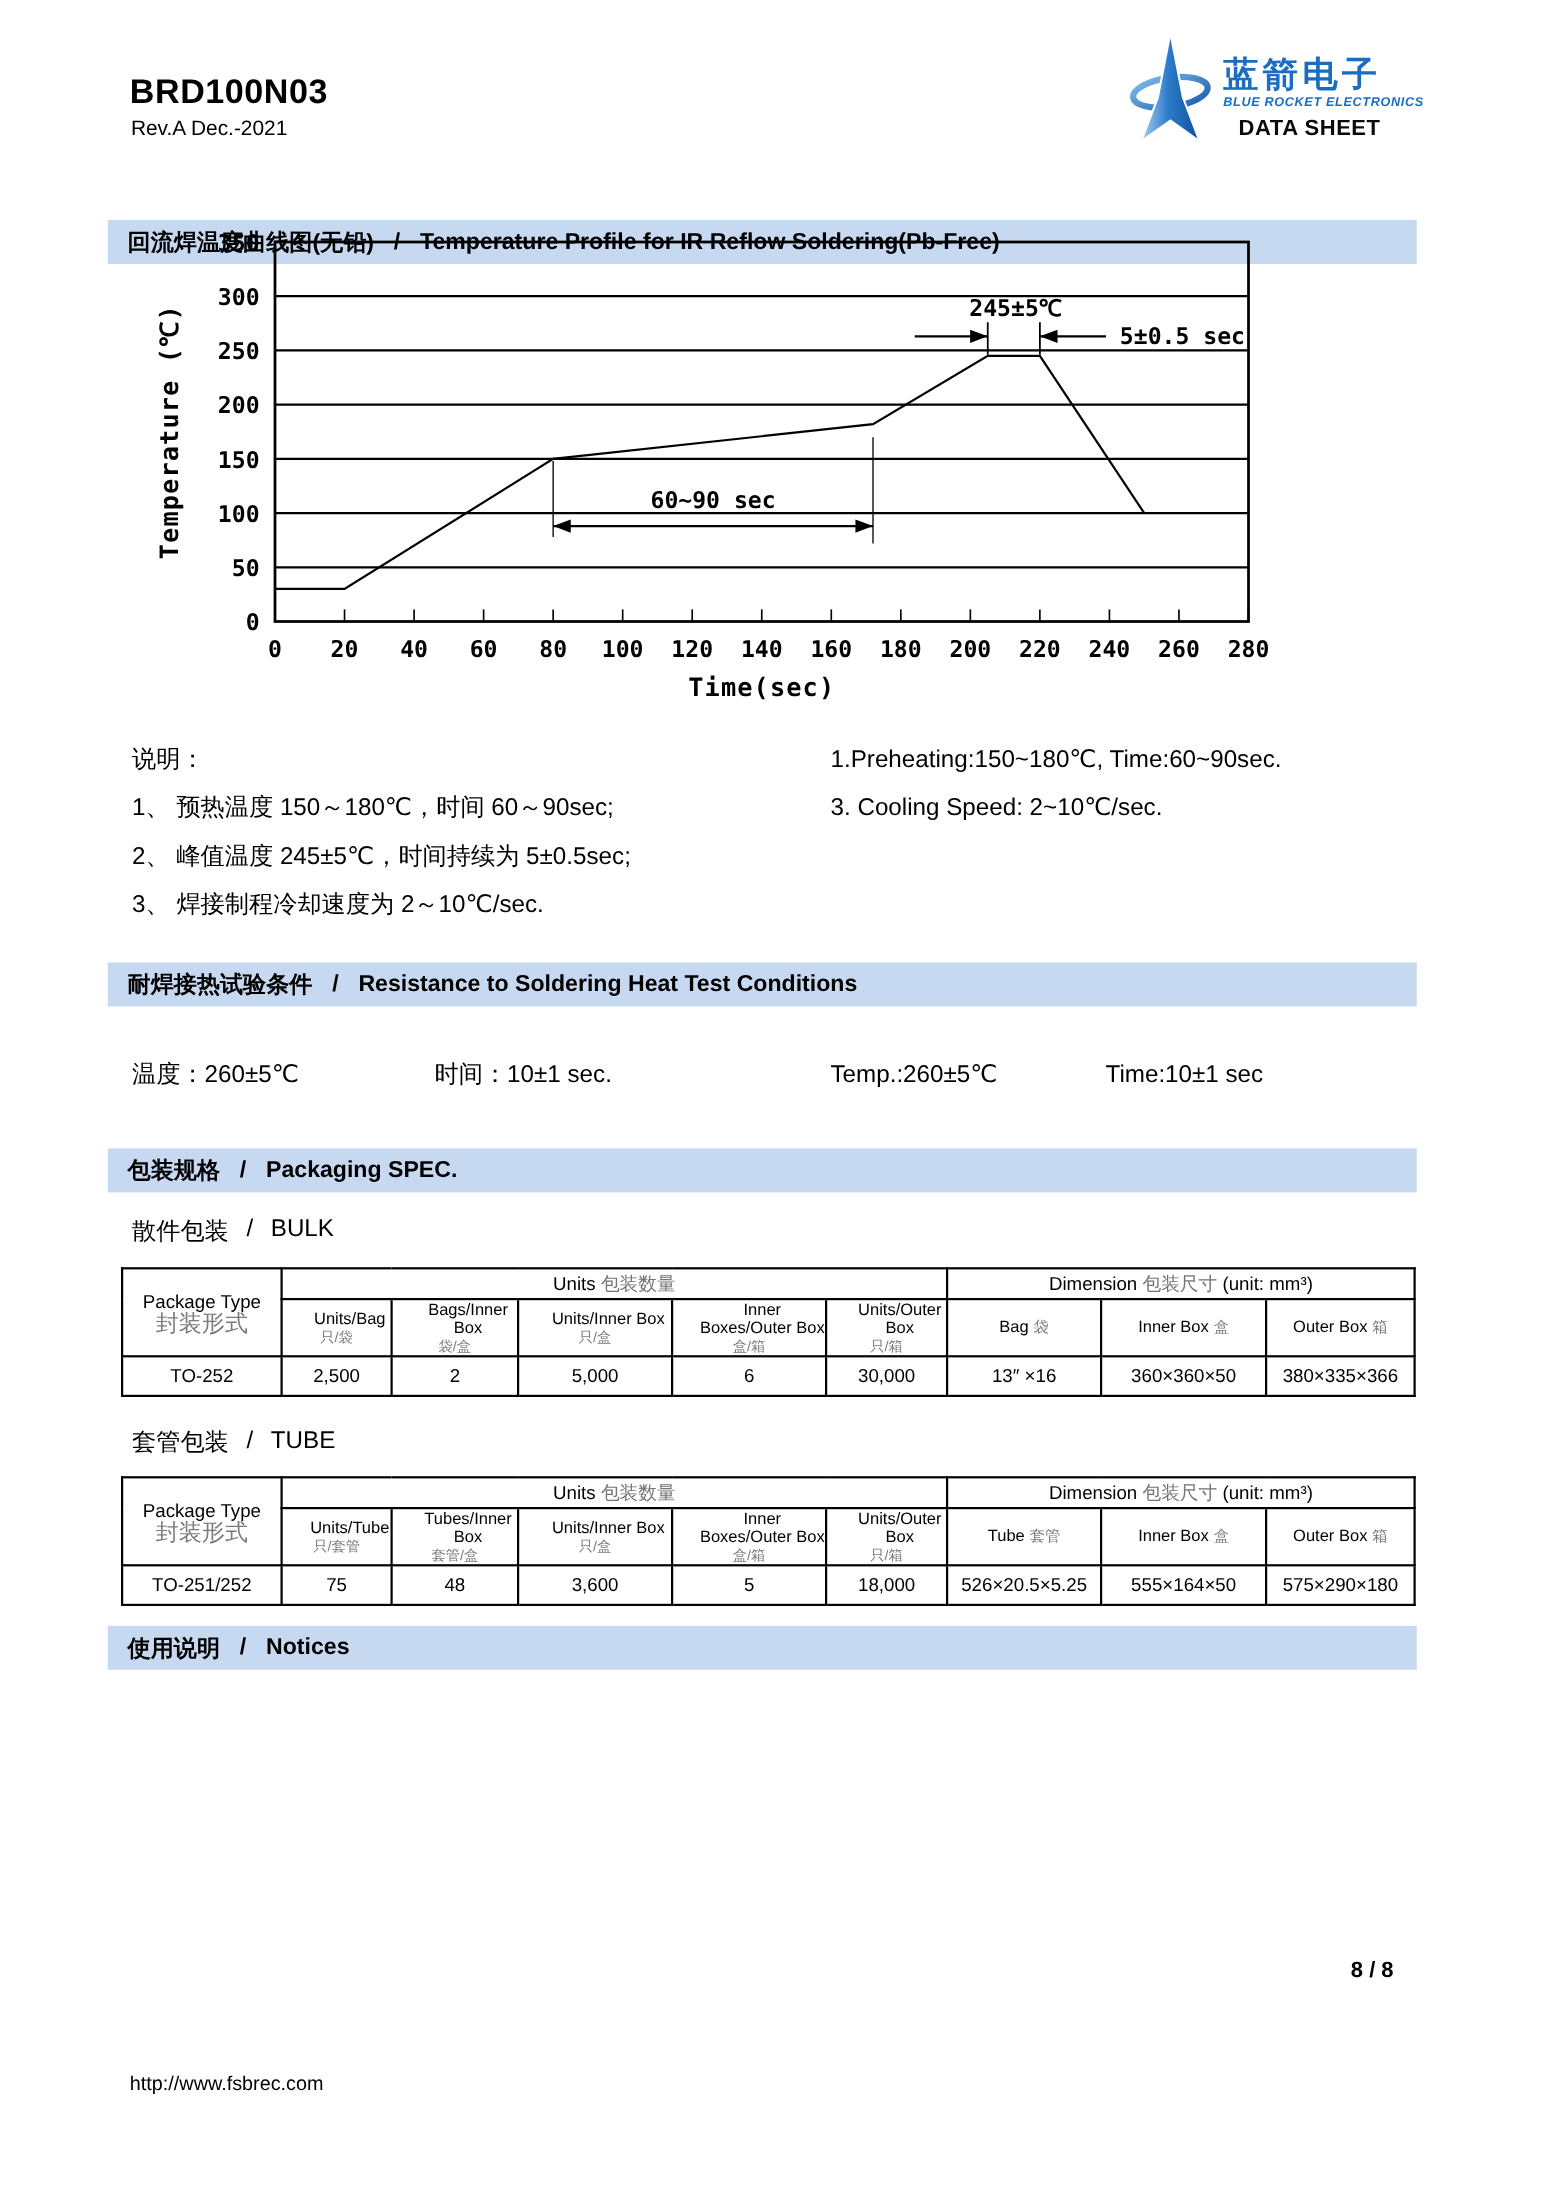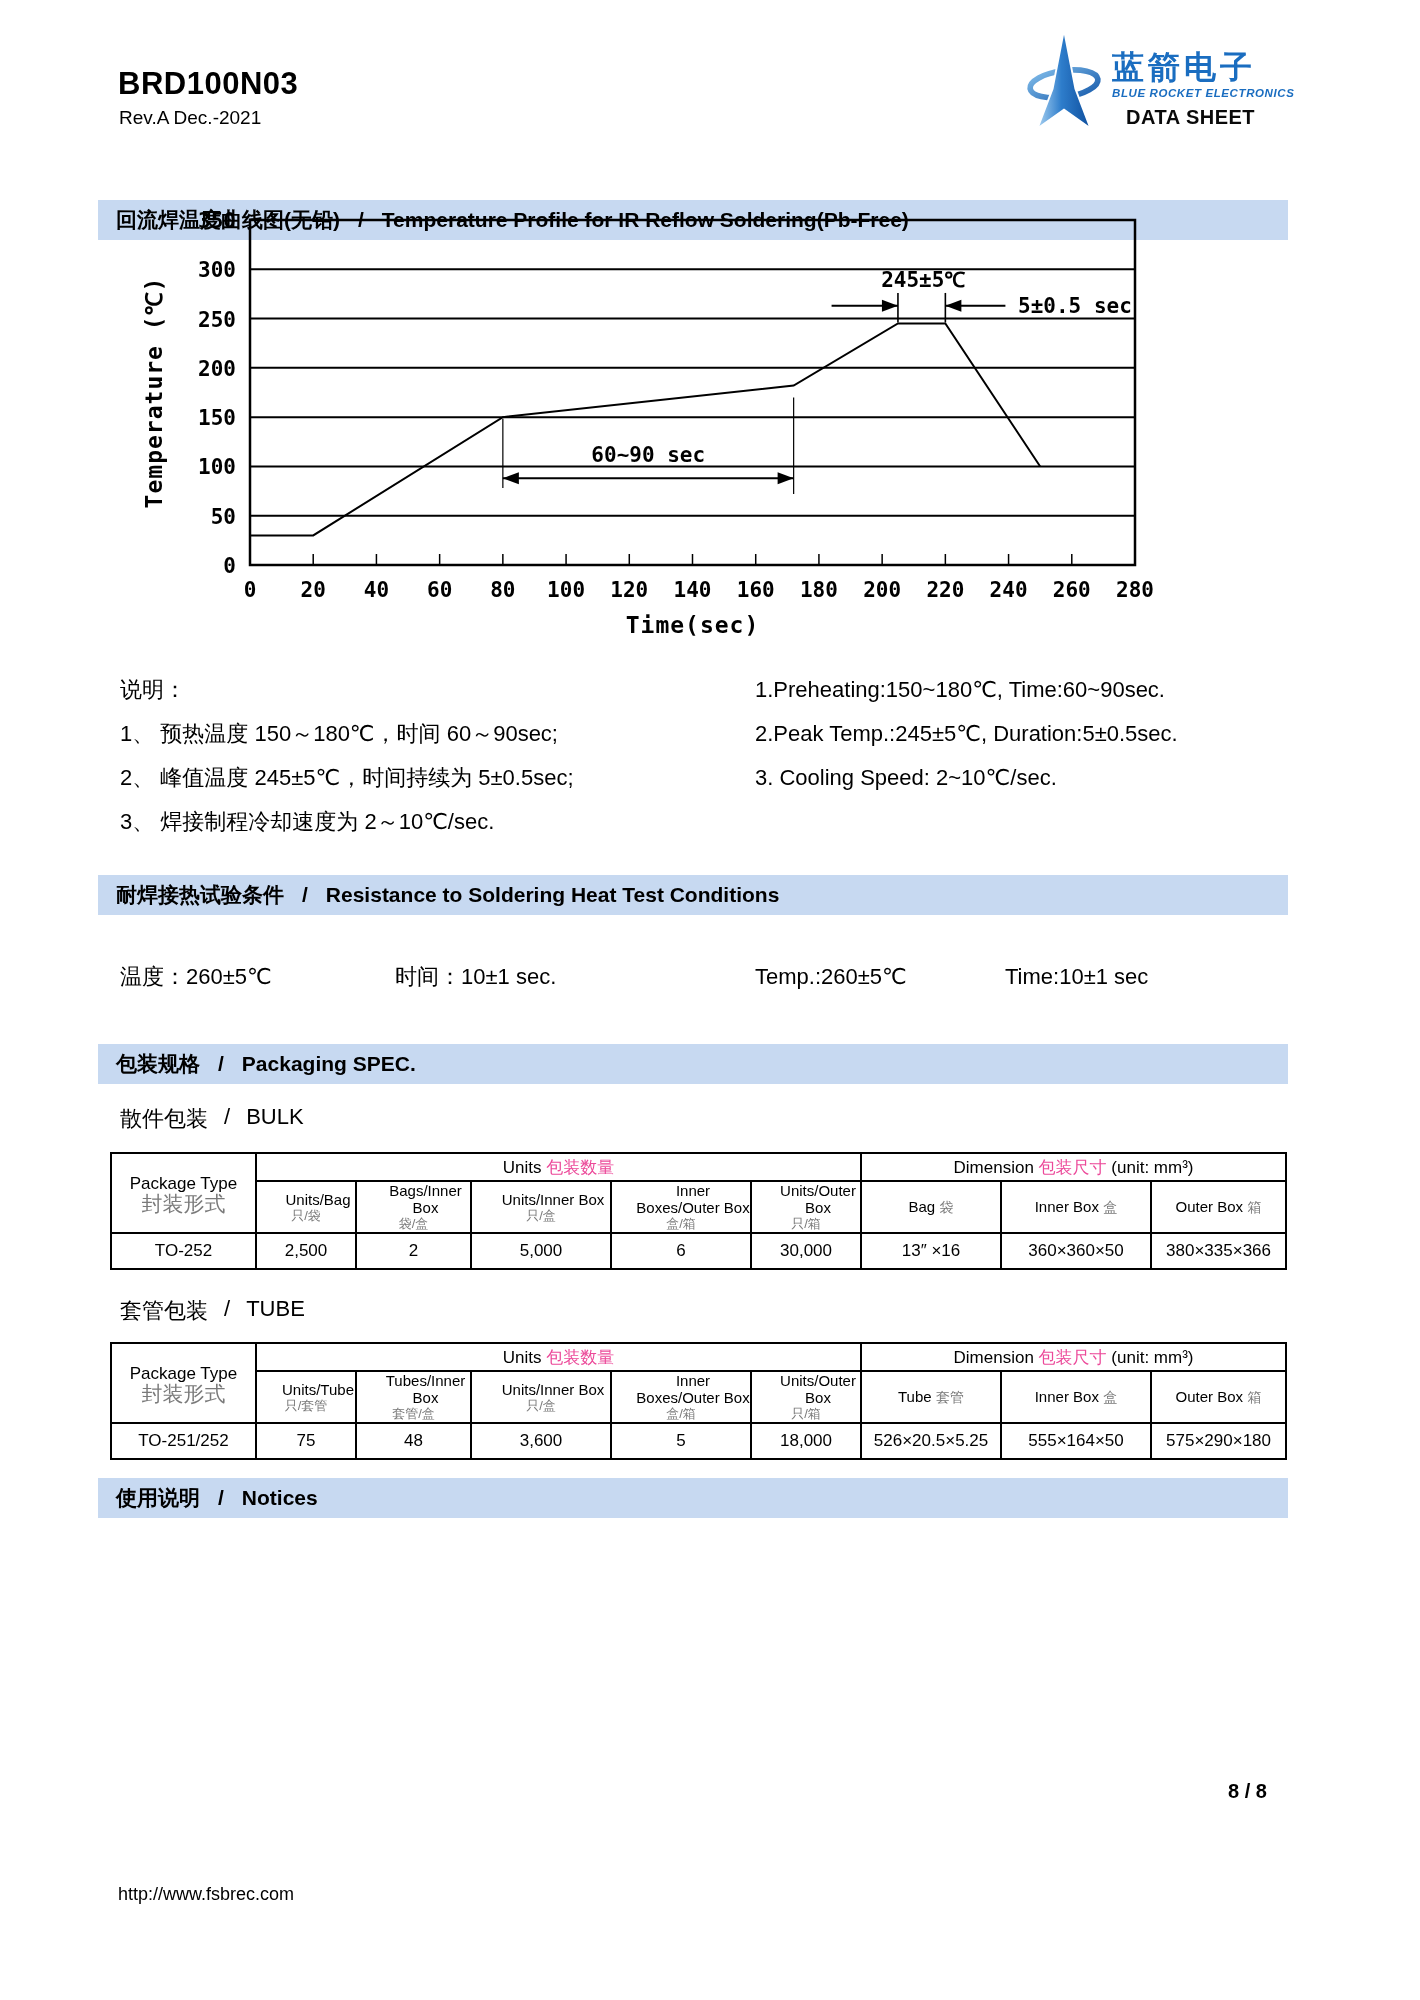--- a/index.html
+++ b/index.html
@@ -43,21 +43,21 @@
   
   .pkg-table{position:absolute;border-collapse:collapse;table-layout:fixed;width:1175px;}
   .pkg-table td{border:2px solid #000;text-align:center;vertical-align:middle;padding:0;overflow:hidden;}
   .r-group td{height:26px;font-size:17px;}
   .r-sub td{height:44px;}
   .r-data td{height:34px;font-size:17px;}
   .pkg-en{font-size:17px;line-height:20px;}
   .pkg-cn{font-size:21px;color:#7a7a7a;line-height:19px;}
   .sub-en{font-size:15px;line-height:17px;margin-left:24px;}
   .sub-cn{font-size:13px;color:#7a7a7a;line-height:16px;}
-  .grp-cn{color:#ec4899;text-align:right;}
+  .grp-cn{color:#737373;text-align:right;}
   .dim-en{font-size:15px;}
   .dim-cn{font-size:14px;color:#7a7a7a;}
 
   
   .footer-url{position:absolute;left:118px;top:1884px;font-size:18px;color:#000;text-decoration:none;}
   .footer-page{position:absolute;left:1228px;top:1780px;font-size:20px;font-weight:700;}
 </style>
 </head>
 <body>
 
@@ -161,21 +161,20 @@
     </svg>
 
   <div class="notes" style="left:120px;top:668px">
     <div class="note-line">说明：</div>
     <div class="note-line">1、 预热温度 150～180℃，时间 60～90sec;</div>
     <div class="note-line">2、 峰值温度 245±5℃，时间持续为 5±0.5sec;</div>
     <div class="note-line">3、 焊接制程冷却速度为 2～10℃/sec.</div>
   </div>
   <div class="notes" style="left:755px;top:668px">
     <div class="note-line">1.Preheating:150~180℃, Time:60~90sec.</div>
-    <div class="note-line">2.Peak Temp.:245±5℃, Duration:5±0.5sec.</div>
     <div class="note-line">3. Cooling Speed: 2~10℃/sec.</div>
   </div>
 
   <div class="sec-bar" style="top:875px">
     <span class="sec-cn">耐焊接热试验条件</span>
     <span class="sec-sep">/</span>
     <span class="sec-en">Resistance to Soldering Heat Test Conditions</span>
   </div>
 
   <span class="heat-span" style="left:120px">温度：260±5℃</span>

